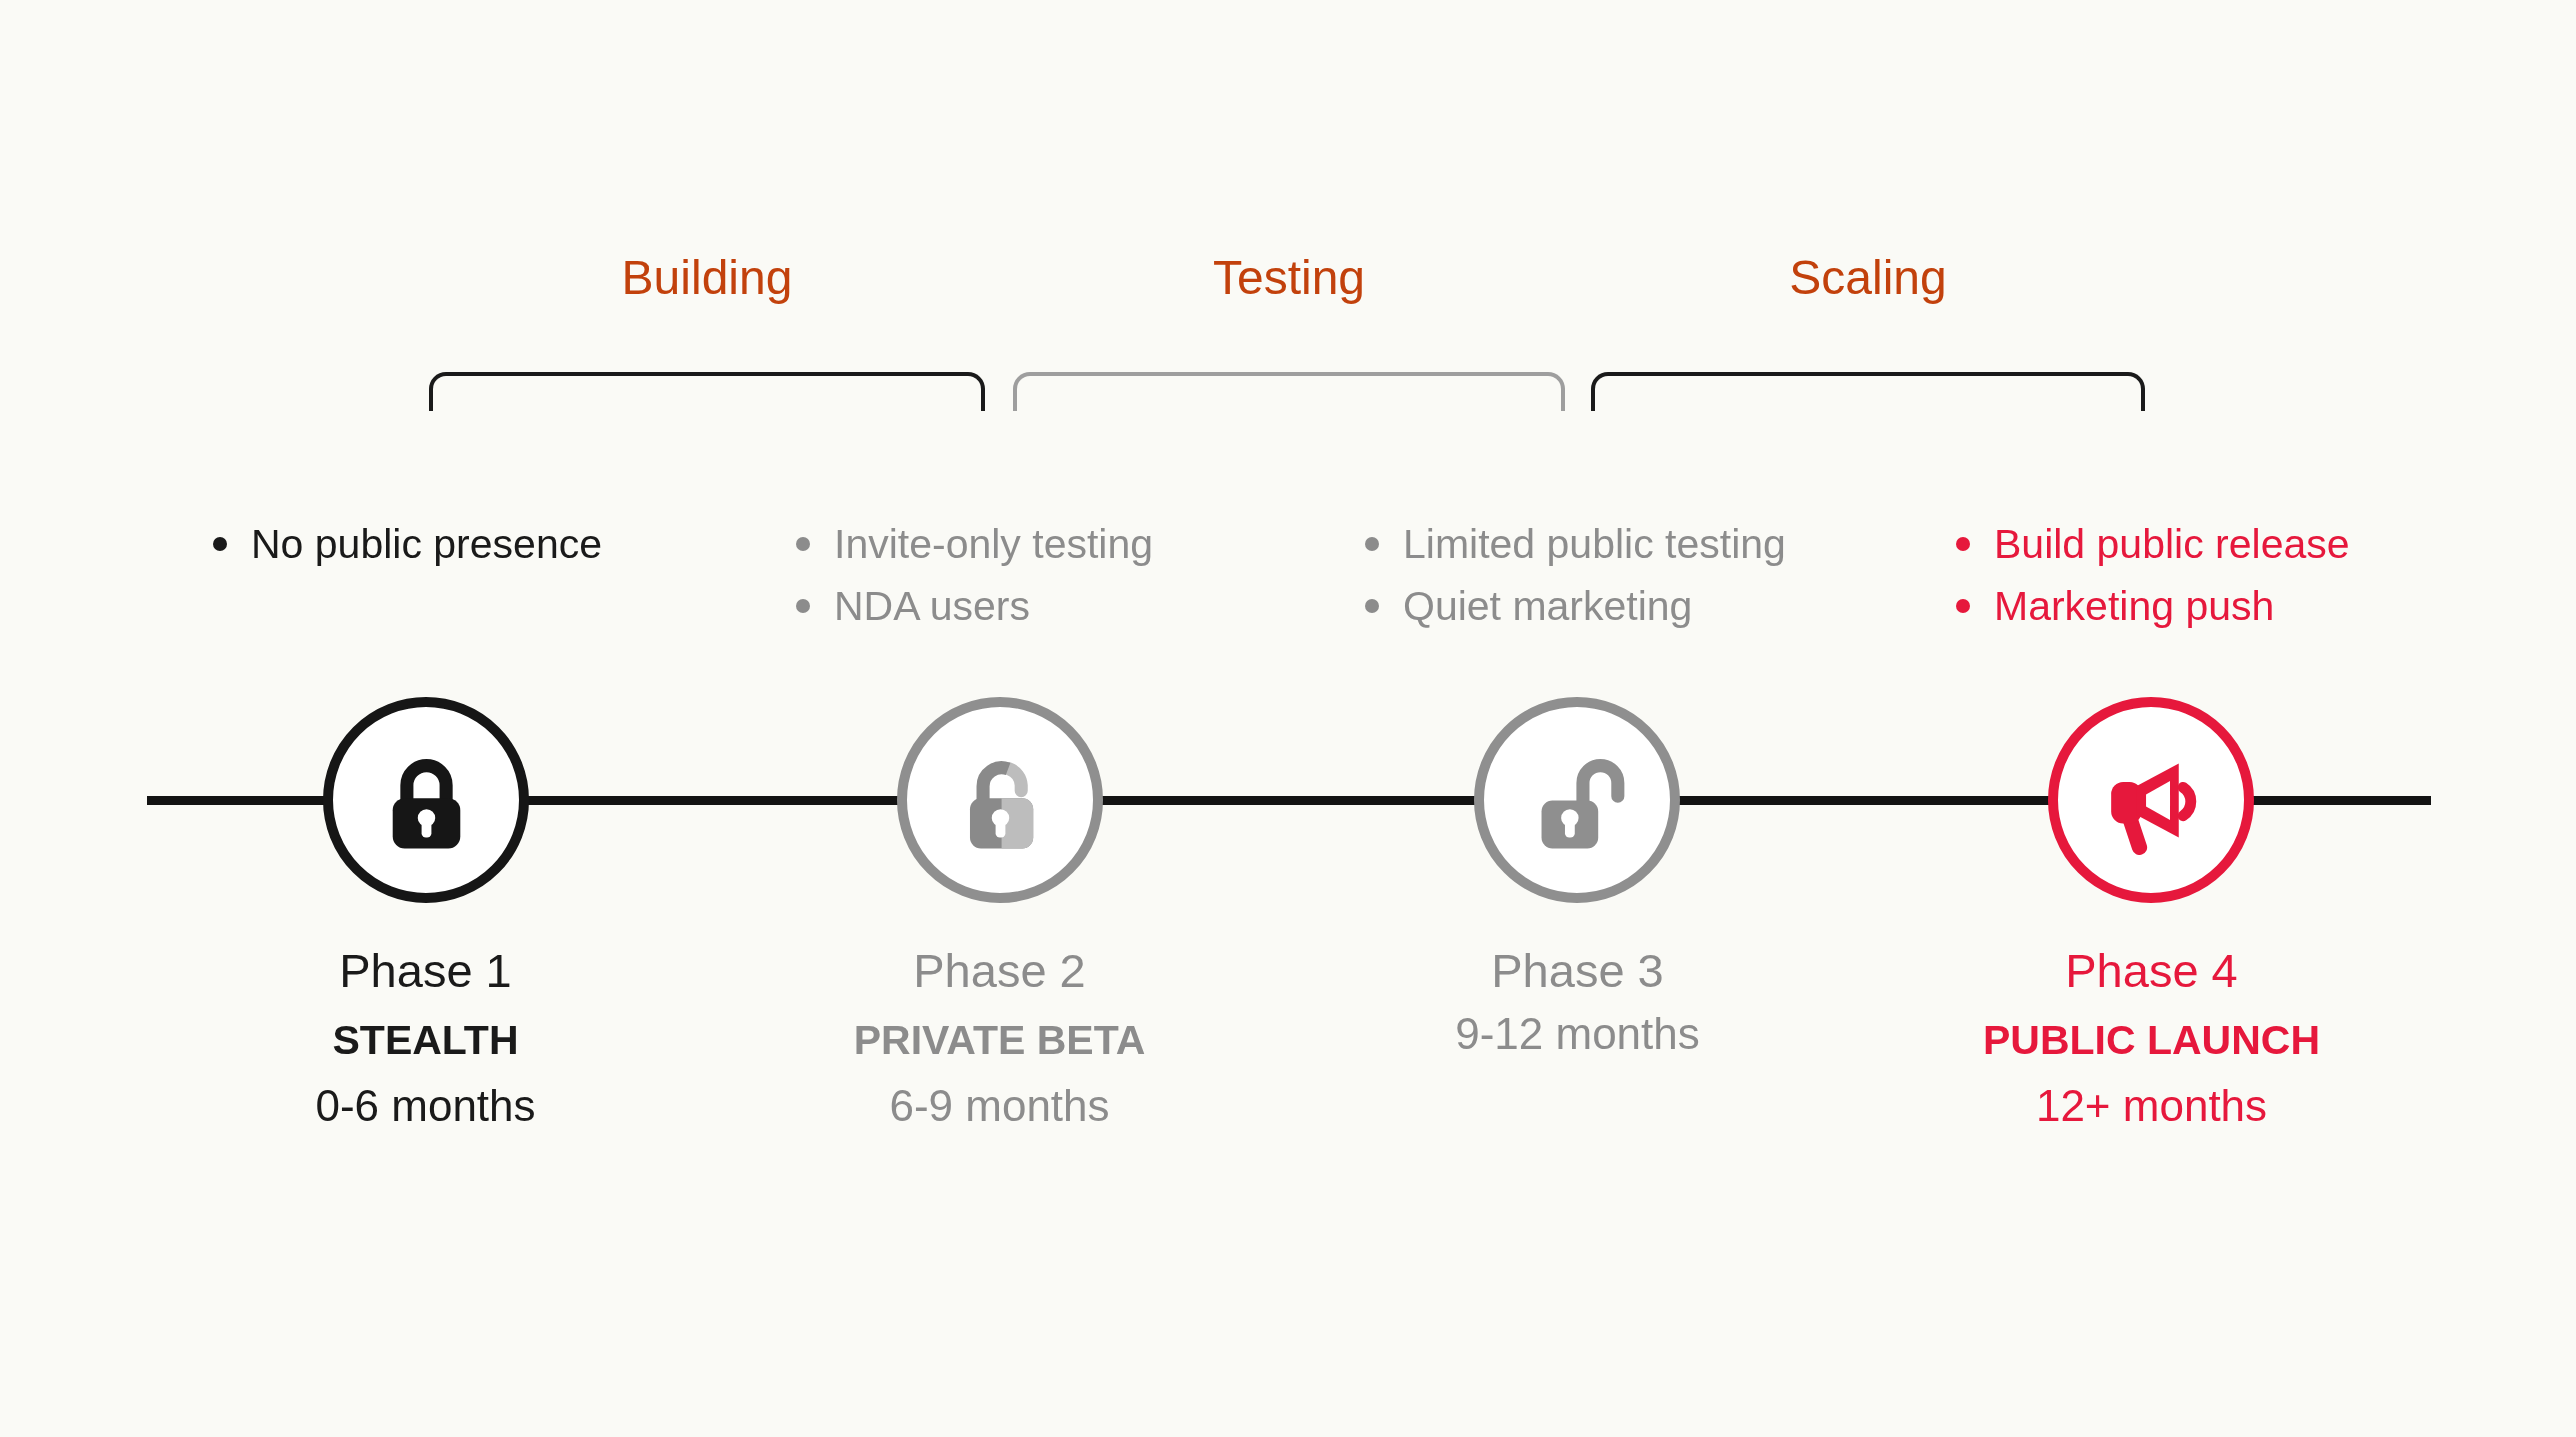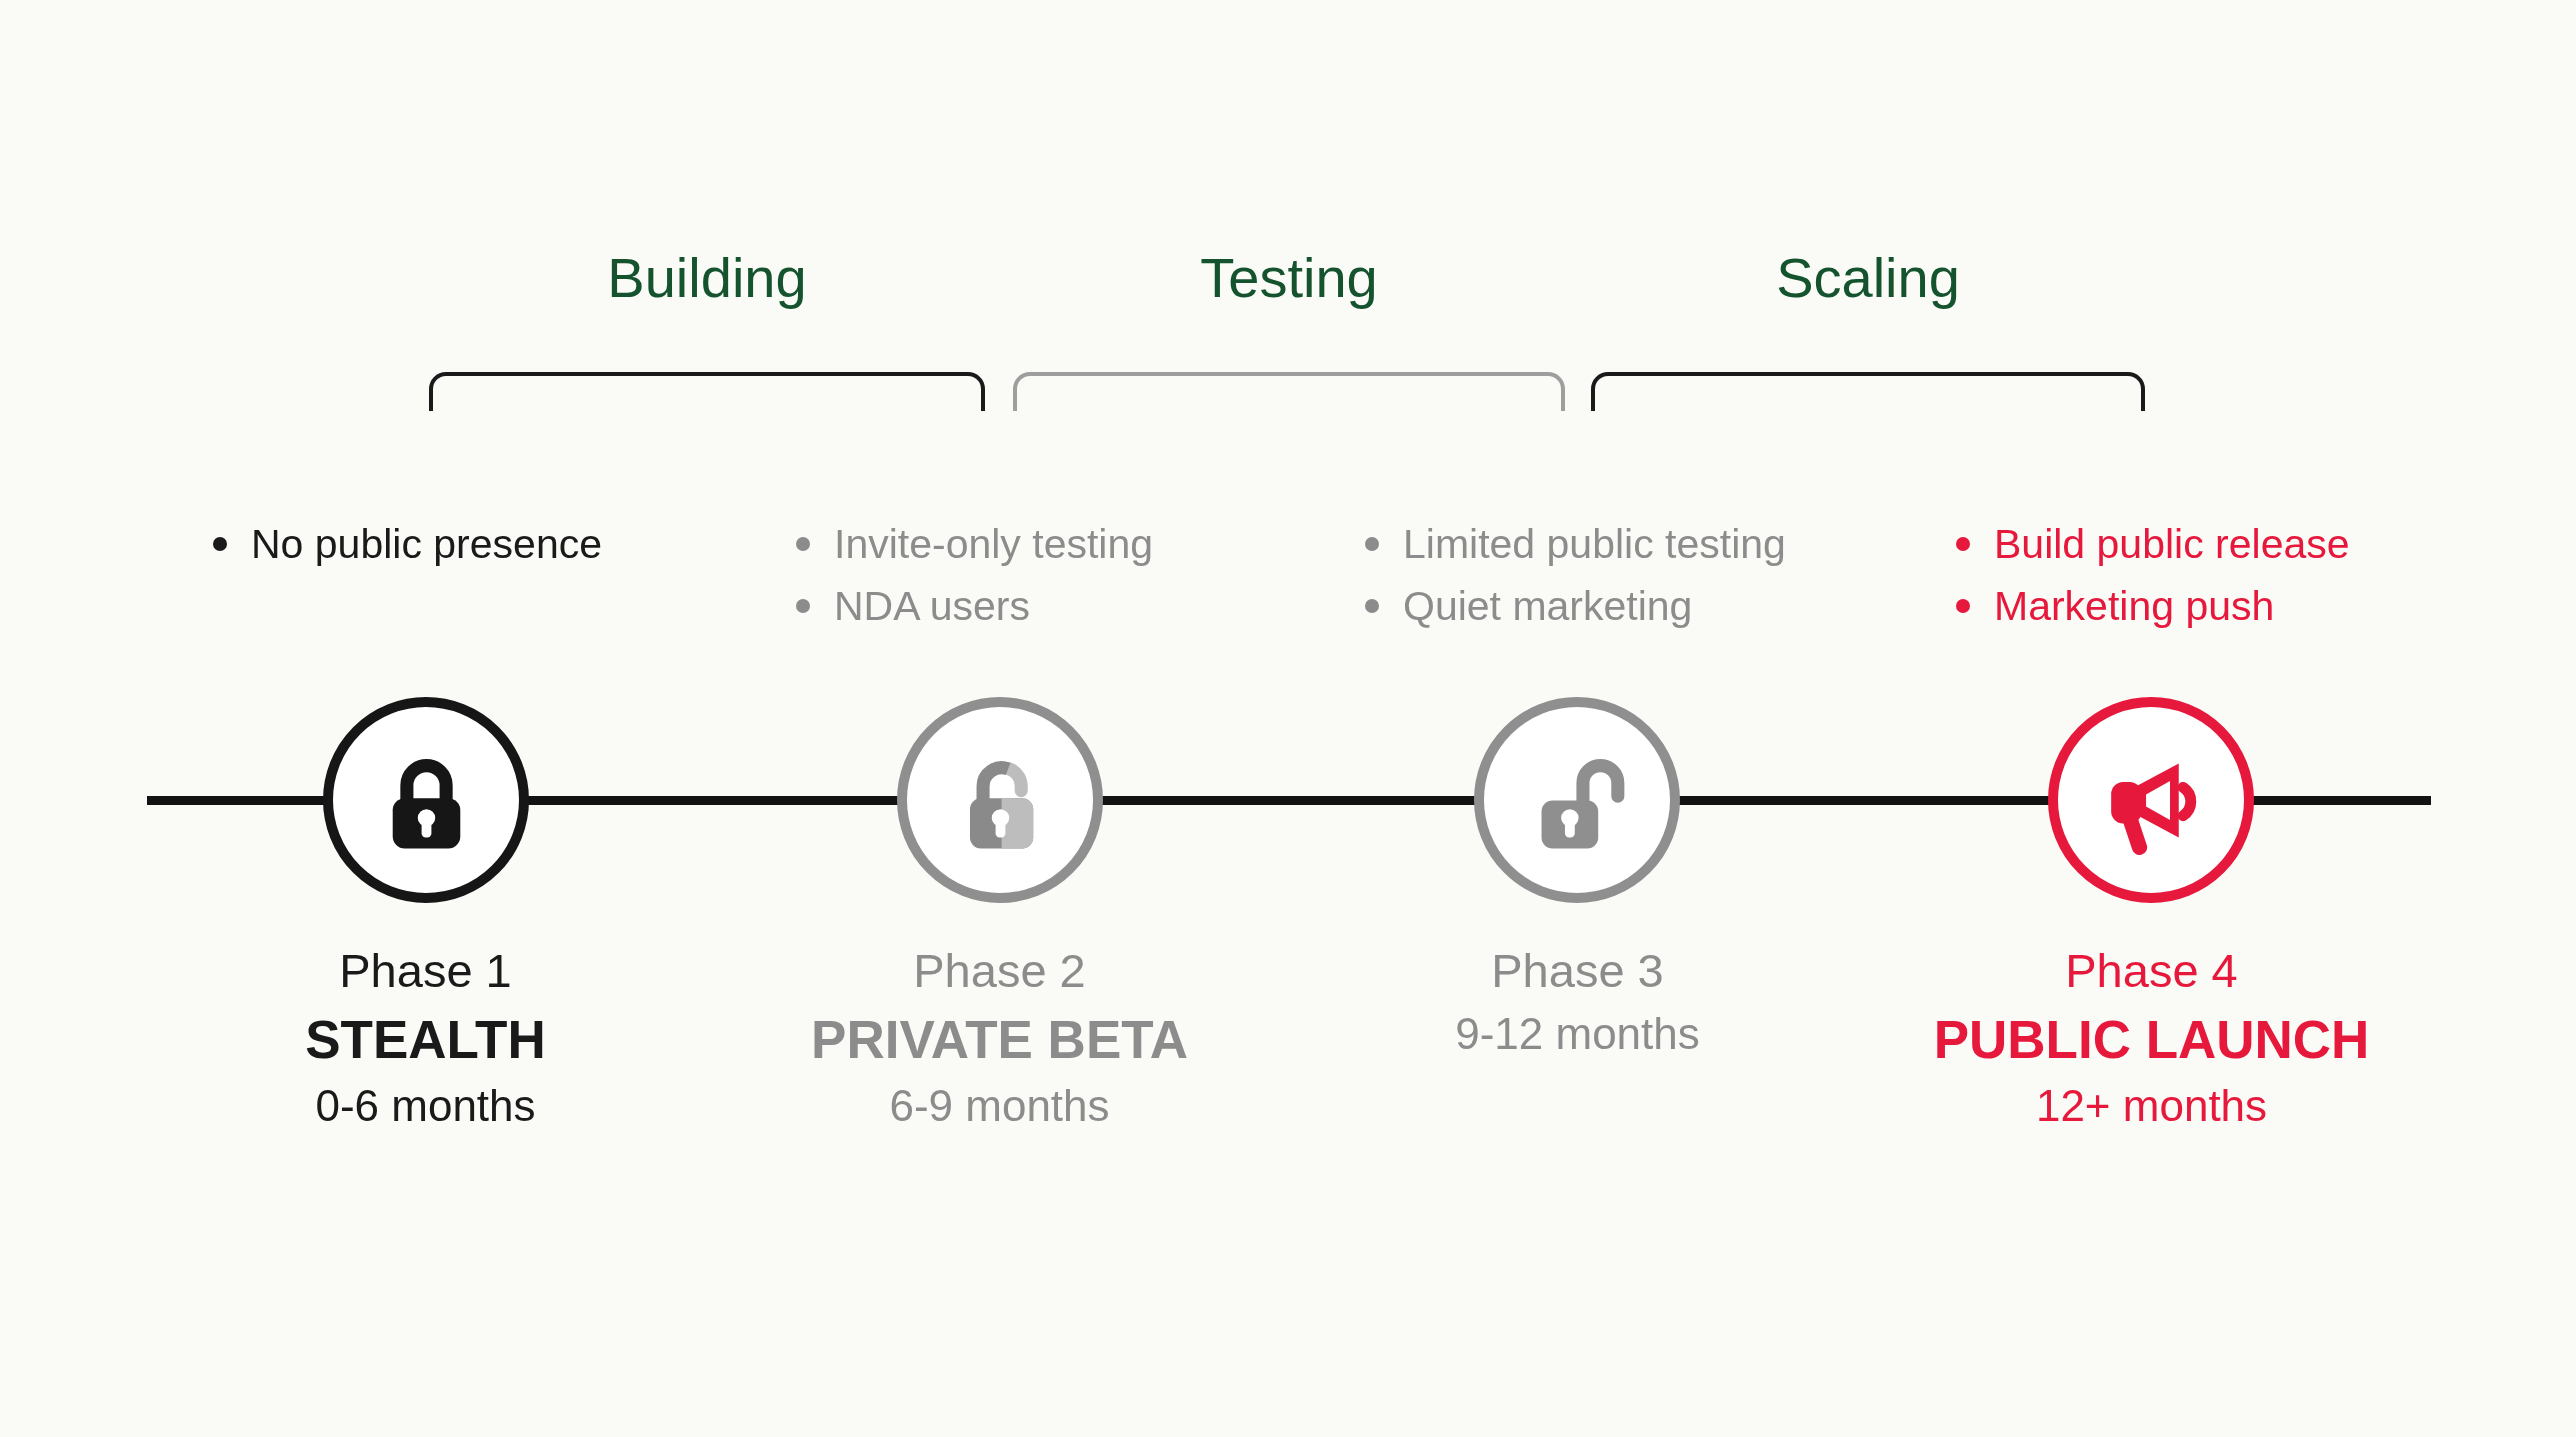--- a/index.html
+++ b/index.html
@@ -16,22 +16,22 @@
     width: 2576px;
     height: 1438px;
   }
 
   
   .bracket-label {
     position: absolute;
     top: 242px;
     height: 71px;
     line-height: 71px;
-    font-size: 56px;
-    color: #14532d;
+    font-size: 48px;
+    color: #c2410c;
     text-align: center;
   }
   .bracket-box {
     position: absolute;
     top: 372px;
     height: 39px;
     border-style: solid;
     border-width: 4.7px 4.7px 0 4.7px;
     border-radius: 17px 17px 0 0;
     box-sizing: border-box;
@@ -94,21 +94,21 @@
   .node svg { width: 109px; height: 109px; display: block; }
 
   
   .phase-label {
     position: absolute;
     top: 944px;
     width: 599px;
     text-align: center;
   }
   .phase-name     { font-size: 47px; line-height: 54px; font-weight: 400; }
-  .phase-title    { font-size: 53px; line-height: 60px; font-weight: 700; margin-top: 12px; }
+  .phase-title    { font-size: 41px; line-height: 60px; font-weight: 700; margin-top: 12px; }
   .phase-duration { font-size: 44px; line-height: 51px; font-weight: 400; margin-top: 10px; }
 </style>
 </head>
 <body>
 
 <div class="canvas">
 
   <div class="bracket-label" style="left:429px;width:556px">Building</div>
   <div class="bracket-box bracket--black" style="left:429px;width:556px"></div>
 

